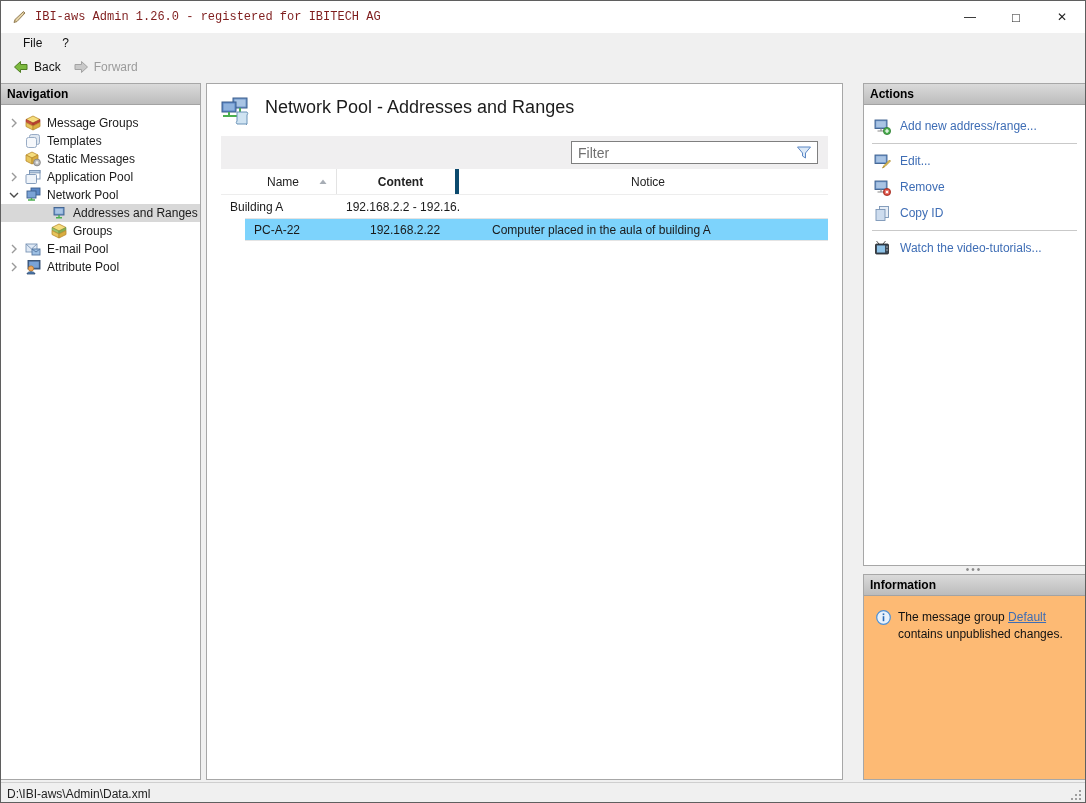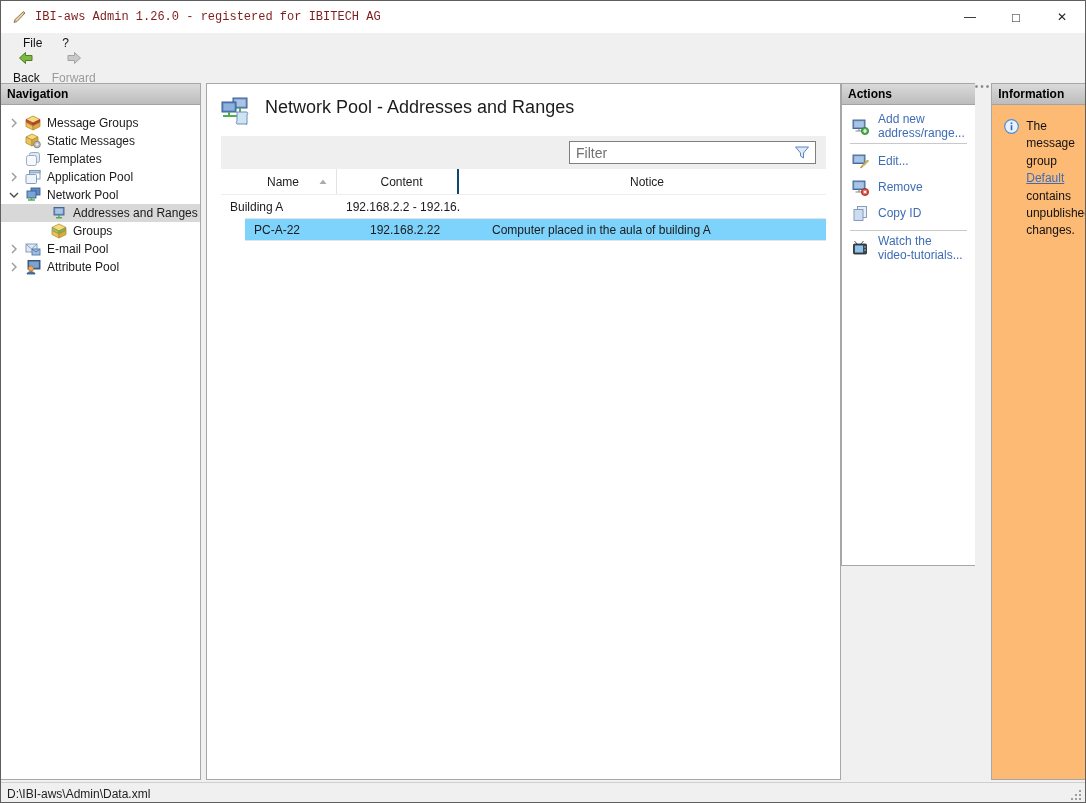--- a/index.html
+++ b/index.html
@@ -12,21 +12,21 @@
   .titlebar .app-icon { width:17px; height:17px; margin-right:8px; flex:0 0 auto; }
   .titlebar .title { font-size:12px; color:#7f1d1d;font-family:Liberation Mono, monospace; }
   .win-controls { margin-left:auto; display:flex; height:100%; }
   .win-btn { width:46px; height:100%; display:flex; align-items:center; justify-content:center; font-size:12px; color:#222; cursor:default; }
   .win-btn.max { font-size:13px; }
 
   
   .menubar { height:20px; background:#f0f0f0; display:flex; align-items:center; padding-left:12px; }
   .menu-item { padding:2px 10px; color:#111; }
   .toolbar { height:28px; background:#f0f0f0; display:flex; align-items:center; padding-left:6px; }
-  .tool-btn { display:flex; align-items:center; gap:5px; padding:3px 6px;flex-direction:column; }
+  .tool-btn { display:flex; align-items:center; gap:5px; padding:3px 6px; }
   .tool-btn .lbl { color:#111; }
   .tool-btn.disabled .lbl { color:#9b9b9b; }
 
   
   .content { height:701px; padding:2px 0; display:flex; background:#f0f0f0; }
   .panel-header { height:21px; background:linear-gradient(#dadada,#bcbcbc); border-bottom:1px solid #a3a3a3; font-weight:bold; color:#000; padding:3px 6px; }
 
   .nav-panel { width:200px; background:#fff; border:1px solid #a7a7a7; border-left:none; display:flex; flex-direction:column; }
   .tree { padding-top:9px; }
   .tree-row { height:18px; display:flex; align-items:center; position:relative; }
@@ -44,31 +44,31 @@
   .filter-row { margin-top:9px; height:33px; background:#f0eff0; position:relative; }
   .filter-input-wrap { position:absolute; right:10px; top:5px; width:247px; height:23px; background:#fff; border:1px solid #7f7f7f; display:flex; align-items:center; }
   .filter-input { flex:1; border:none; outline:none; padding:0 6px; font-family:"Liberation Sans",sans-serif; font-size:14px; color:#333; background:transparent; min-width:0; }
   .filter-input::placeholder { color:#707070; opacity:1; }
   .filter-funnel { width:16px; height:16px; margin-right:5px; flex:0 0 auto; }
 
   .grid { width:100%; }
   .grid-header { display:flex; height:26px; align-items:center; border-bottom:1px solid #ededed; }
   .grid-hcell { padding-left:9px; color:#222; position:relative; height:100%; display:flex; align-items:center;justify-content:center; }
   .grid-hcell.c-name { width:116px; border-right:1px solid #e3e3e3; }
-  .grid-hcell.c-content { width:122px; border-right:2px solid #0c4a6e; }
+  .grid-hcell.c-content { width:122px; border-right:4px solid #0c4a6e;font-weight:bold; }
   .grid-hcell.c-notice { flex:1; }
   .sort-icon { position:absolute; right:8px; top:8px; width:10px; height:10px; }
   .grid-row { display:flex; height:23px; align-items:center; }
   .grid-row.alt { background:#7dd3fc; border-top:1px solid #e4e4e4; border-bottom:1px solid #e4e4e4;margin-left:24px; }
   .grid-cell { padding-left:9px; white-space:nowrap; overflow:hidden; }
   .grid-cell.c-name { width:116px; }
   .grid-cell.c-content { width:122px; }
   .grid-cell.c-notice { flex:1; }
 
-  .right-col { width:244px; margin-left:0; display:flex; flex-direction:row; }
+  .right-col { width:222px; margin-left:20px; display:flex; flex-direction:column; }
   .actions-panel { height:483px; background:#fff; border:1px solid #a7a7a7; border-right:none; display:flex; flex-direction:column; }
   .actions-body { padding-top:8px; }
   .action-item { display:flex; align-items:center; gap:9px; padding:4px 10px; height:26px; cursor:pointer; }
   .action-icon { width:17px; height:17px; flex:0 0 auto; }
   .action-label { color:#3e6db5; }
   .action-sep { border-top:1px solid #c9c9c9; margin:4px 8px; }
   .splitter { height:8px; display:flex; align-items:center; justify-content:center; }
   .splitter .dots { color:#8a8a8a; font-size:10px; letter-spacing:2px; line-height:4px; }
   .info-panel { flex:1; background:#fff; border:1px solid #a7a7a7; border-right:none; display:flex; flex-direction:column; }
   .info-body { flex:1; background:#fdba74; padding:13px 10px 0 12px; display:flex; gap:7px; }
@@ -135,35 +135,35 @@
             <polygon points="1,4.5 8,8 8,11 1,7.5" fill="#c94f3d" stroke="#9a3325" stroke-width="0.6"></polygon>
             <polygon points="15,4.5 8,8 8,11 15,7.5" fill="#b8402f" stroke="#9a3325" stroke-width="0.6"></polygon>
             <polygon points="1,7.5 8,11 8,15 1,11.5" fill="#e7c55c" stroke="#b98a2f" stroke-width="0.8"></polygon>
             <polygon points="15,7.5 8,11 8,15 15,11.5" fill="#d9ad3f" stroke="#b98a2f" stroke-width="0.8"></polygon>
           </svg>
           <span class="tree-label">Message Groups</span>
         </div>
 
         <div class="tree-row lvl0">
           <svg class="tree-icon" viewBox="0 0 16 16">
+            <rect x="4.5" y="1.5" width="10" height="10" rx="2" fill="#dfe7f0" stroke="#8fa4c0" stroke-width="0.9"></rect>
+            <rect x="1.5" y="4.5" width="10" height="10" rx="2" fill="#f6f8fb" stroke="#8fa4c0" stroke-width="0.9"></rect>
+          </svg>
+          <span class="tree-label">Templates</span>
+        </div>
+
+        <div class="tree-row lvl0">
+          <svg class="tree-icon" viewBox="0 0 16 16">
             <polygon points="7,1 13,4 7,7 1,4" fill="#f5dd7d" stroke="#b98a2f" stroke-width="0.8"></polygon>
             <polygon points="1,4 7,7 7,13 1,10" fill="#e7c55c" stroke="#b98a2f" stroke-width="0.8"></polygon>
             <polygon points="13,4 7,7 7,13 13,10" fill="#d9ad3f" stroke="#b98a2f" stroke-width="0.8"></polygon>
             <circle cx="12" cy="11.5" r="3.4" fill="#b9b9b9" stroke="#7d7d7d" stroke-width="0.8"></circle>
             <circle cx="12" cy="11.5" r="1.3" fill="#efefef"></circle>
           </svg>
           <span class="tree-label">Static Messages</span>
-        </div>
-
-        <div class="tree-row lvl0">
-          <svg class="tree-icon" viewBox="0 0 16 16">
-            <rect x="4.5" y="1.5" width="10" height="10" rx="2" fill="#dfe7f0" stroke="#8fa4c0" stroke-width="0.9"></rect>
-            <rect x="1.5" y="4.5" width="10" height="10" rx="2" fill="#f6f8fb" stroke="#8fa4c0" stroke-width="0.9"></rect>
-          </svg>
-          <span class="tree-label">Templates</span>
         </div>
 
         <div class="tree-row lvl0">
           <svg class="tree-chevron" viewBox="0 0 14 14">
               <polyline points="5,3 9,7 5,11" fill="none" stroke="#9a9a9a" stroke-width="1.4"></polyline>
             </svg>
           <svg class="tree-icon" viewBox="0 0 16 16">
             <rect x="4.5" y="1.5" width="10.5" height="8.5" fill="#ffffff" stroke="#7a94b5" stroke-width="0.9"></rect>
             <rect x="4.5" y="1.5" width="10.5" height="2.4" fill="#b5cbe2" stroke="#7a94b5" stroke-width="0.9"></rect>
             <rect x="1" y="5.5" width="10.5" height="9" rx="1" fill="#eef3f9" stroke="#7a94b5" stroke-width="0.9"></rect>

